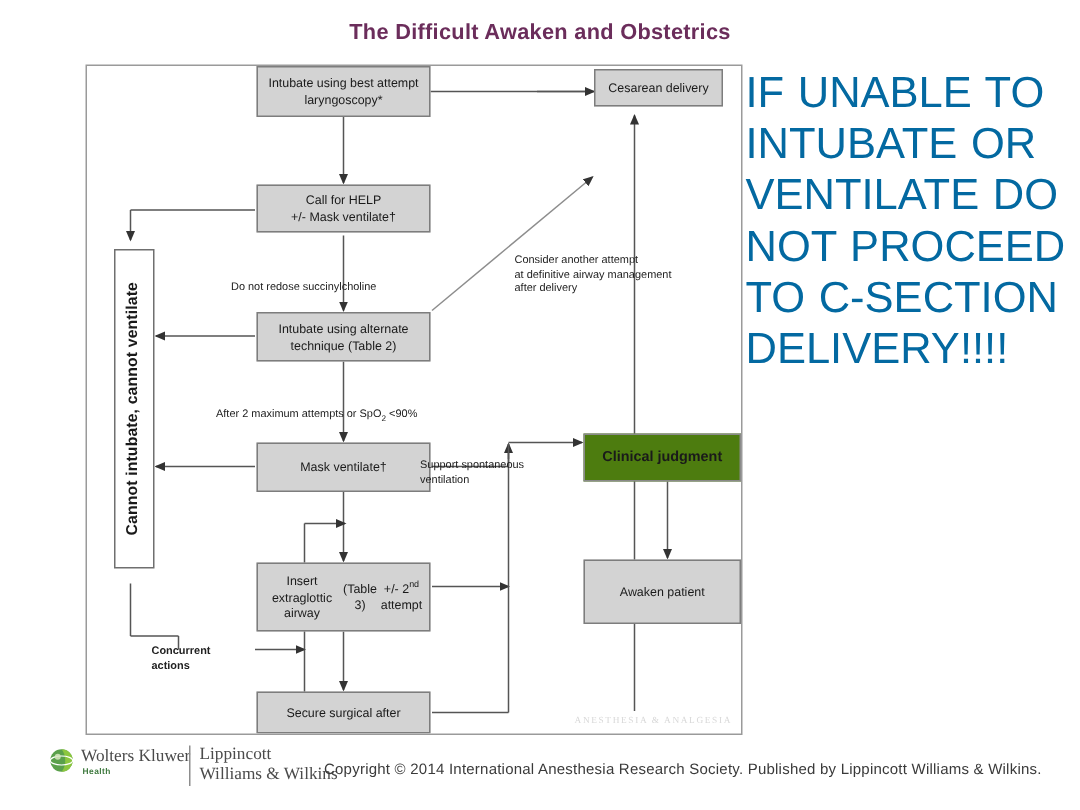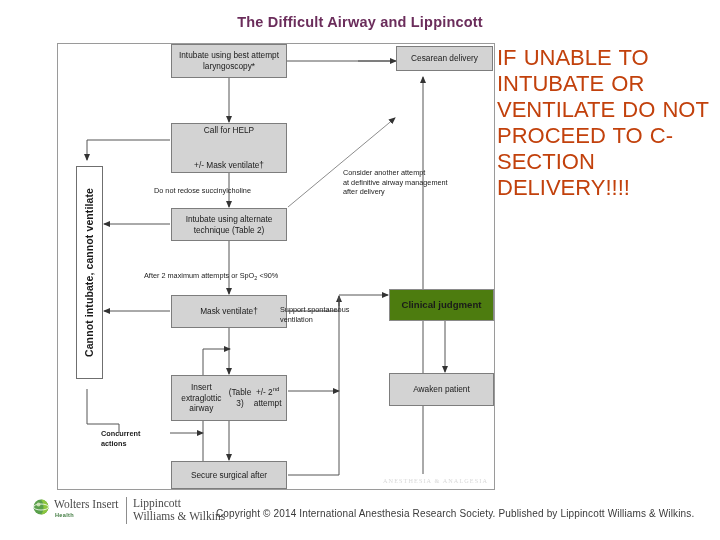--- a/index.html
+++ b/index.html
@@ -69,22 +69,22 @@
     font-size:6.2px;letter-spacing:1.1px;
     color:#d8d8d8;
     font-family:"Liberation Serif",serif;
   }
 
   svg.wires{position:absolute;left:0;top:0;width:436px;height:445px;pointer-events:none;}
 
   
   .overlay-text{
     position:absolute;left:497px;top:45px;width:222px;
-    font-size:22px;line-height:1.18;
-    color:#c2410c;
+    font-size:29px;line-height:1.18;
+    color:#0369a1;
     letter-spacing:0px;
     word-spacing:1px;
   }
 
   
   .footer{position:absolute;left:0;top:495px;width:720px;height:45px;}
   .wk-logo{position:absolute;left:33px;top:4px;width:16px;height:16px;}
   .wk-name{
     position:absolute;left:54px;top:3px;
     font-size:11.5px;color:#4b4b4b;
@@ -103,21 +103,21 @@
     font-size:10px;color:#3a3a3a;
     letter-spacing:.15px;
   }
   sup{font-size:.72em;vertical-align:super;line-height:0;}
 </style>
 </head>
 <body>
 
 <div id="slide">
 
-  <div class="slide-title">The Difficult Airway and Lippincott</div>
+  <div class="slide-title">The Difficult Awaken and Obstetrics</div>
 
   <div class="figure">
     <div class="fig-inner">
 
       <svg class="wires" viewBox="0 0 436 445">
         <defs>
           <marker id="ah" markerWidth="7" markerHeight="7" refX="6" refY="3" orient="auto">
             <path d="M0,0 L7,3 L0,6 z" fill="#333"></path>
           </marker>
         </defs>
@@ -173,21 +173,21 @@
       </svg>
 
       <div class="box vert" style="left:18px;top:122px;width:27px;height:213px;">
         <span>Cannot intubate, cannot ventilate</span>
       </div>
 
       <div class="box" style="left:113px;top:0px;width:116px;height:34px;">
         <span>Intubate using best attempt laryngoscopy*</span>
       </div>
 
-      <div class="box" style="left:113px;top:79px;width:116px;height:50px;flex-direction:column;justify-content:space-between;">
+      <div class="box" style="left:113px;top:79px;width:116px;height:32px;flex-direction:column;">
         <span>Call for HELP</span>
         <span>+/- Mask ventilate†</span>
       </div>
 
       <div class="box" style="left:113px;top:164px;width:116px;height:33px;">
         <span>Intubate using alternate technique (Table 2)</span>
       </div>
 
       <div class="box" style="left:113px;top:251px;width:116px;height:33px;">
         <span>Mask ventilate†</span>
@@ -196,29 +196,29 @@
       <div class="box" style="left:113px;top:331px;width:116px;height:46px;">
         <span>Insert extraglottic airway</span>
         <span>(Table 3)</span>
         <span>+/- 2<sup>nd</sup> attempt</span>
       </div>
 
       <div class="box" style="left:113px;top:417px;width:116px;height:28px;">
         <span>Secure surgical after</span>
       </div>
 
-      <div class="box" style="left:338px;top:2px;width:97px;height:25px;">
+      <div class="box" style="left:338px;top:2px;width:86px;height:25px;">
         <span>Cesarean delivery</span>
       </div>
 
       <div class="box white" style="left:331px;top:245px;width:105px;height:32px;">
         <span>Clinical judgment</span>
       </div>
 
-      <div class="box" style="left:331px;top:329px;width:105px;height:33px;">
+      <div class="box" style="left:331px;top:329px;width:105px;height:43px;">
         <span>Awaken patient</span>
       </div>
 
       <div class="lbl" style="left:96px;top:133px;width:150px;">
         <span>Do not redose succinylcholine</span>
       </div>
 
       <div class="lbl" style="left:86px;top:218px;width:170px;">
         <span>After 2 maximum attempts or SpO<sub style="font-size:.75em;">2</sub> &lt;90%</span>
       </div>
@@ -245,21 +245,21 @@
 
   <div class="overlay-text">IF UNABLE TO INTUBATE OR VENTILATE DO NOT PROCEED TO C-SECTION DELIVERY!!!!</div>
 
   <div class="footer">
     <svg class="wk-logo" viewBox="0 0 32 32">
       <circle cx="16" cy="16" r="15" fill="#5aa04b"></circle>
       <path d="M16 1 A15 15 0 0 1 16 31 A11 18 0 0 0 16 1 Z" fill="#8cc63f"></path>
       <ellipse cx="16" cy="16" rx="15" ry="6" fill="none" stroke="#ffffff" stroke-width="1.6"></ellipse>
       <circle cx="11" cy="11" r="4" fill="#d8e8c0" opacity=".85"></circle>
     </svg>
-    <div class="wk-name">Wolters Insert</div>
+    <div class="wk-name">Wolters Kluwer</div>
     <div class="wk-health">Health</div>
     <div class="wk-divider"></div>
     <div class="lww1">Lippincott</div>
     <div class="lww2">Williams &amp; Wilkins</div>
     <div class="copyright">Copyright © 2014 International Anesthesia Research Society. Published by Lippincott Williams &amp; Wilkins.</div>
   </div>
 
 </div>
 
 </body></html>

